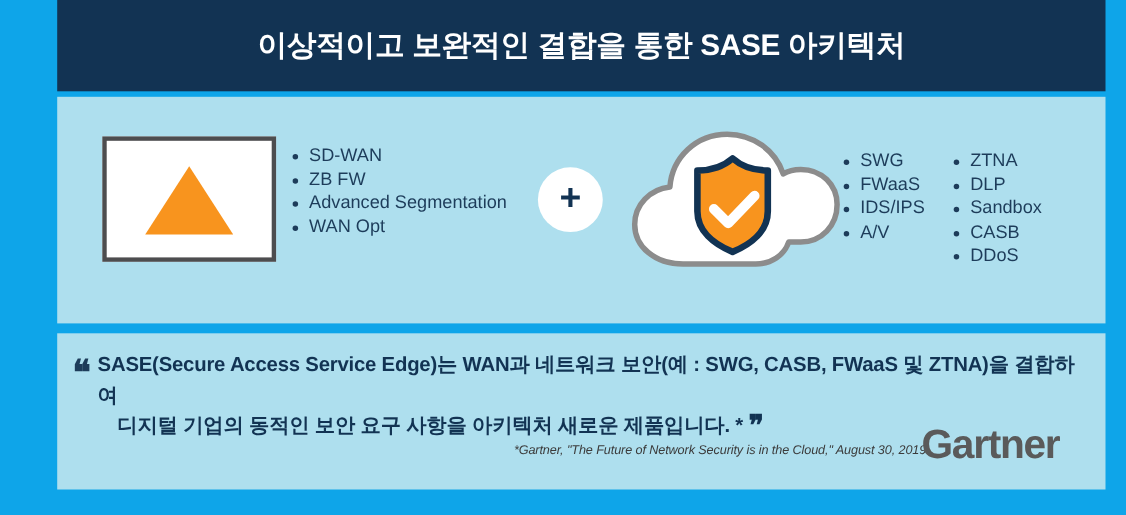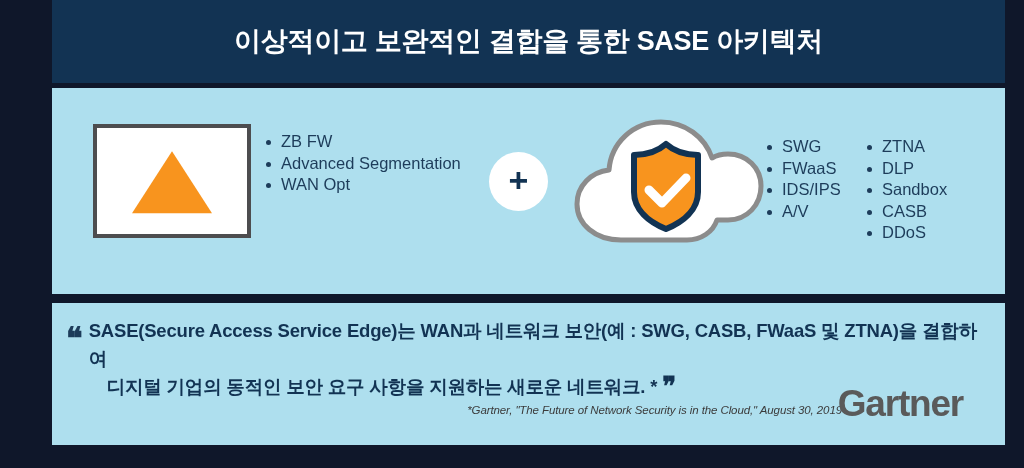--- a/index.html
+++ b/index.html
@@ -10,21 +10,21 @@
     width: 1024px;
     height: 468px;
     background: #4a7050;
     font-family: "Liberation Sans", sans-serif;
     overflow: hidden;
   }
   .slide {
     position: relative;
     width: 1024px;
     height: 468px;
-    background: #0f172a;
+    background: #0ea5e9;
   }
 
   
   .header-bar {
     position: absolute;
     left: 52px;
     top: 0;
     width: 953px;
     height: 83px;
     background: #123353;
@@ -211,20 +211,21 @@
     <div class="header-title">이상적이고 보완적인 결합을 통한 SASE 아키텍처</div>
   </div>
 
   <div class="diagram-panel">
 
     <div class="appliance-box">
       <div class="appliance-triangle"></div>
     </div>
 
     <ul class="bullet-list list-sdwan">
+      <li><span>SD-WAN</span></li>
       <li><span>ZB FW</span></li>
       <li><span>Advanced Segmentation</span></li>
       <li><span>WAN Opt</span></li>
     </ul>
 
     <div class="plus-badge">
       <span class="plus-glyph">+</span>
     </div>
 
     <div class="cloud-wrap">
@@ -267,21 +268,21 @@
 
   </div>
 
   <div class="quote-panel">
 
     <div class="quote-block">
       <span class="quote-mark-open">❝</span>
       <div class="quote-text">
         <span>SASE(Secure Access Service Edge)는 WAN과 네트워크 보안(예 : SWG, CASB, FWaaS 및 ZTNA)을 결합하여</span>
         <span class="quote-line2">
-          <span>디지털 기업의 동적인 보안 요구 사항을 지원하는 새로운 네트워크. *</span><span class="quote-mark-close">❞</span>
+          <span>디지털 기업의 동적인 보안 요구 사항을 아키텍처 새로운 제품입니다. *</span><span class="quote-mark-close">❞</span>
         </span>
       </div>
     </div>
 
     <div class="footnote">*Gartner, "The Future of Network Security is in the Cloud," August 30, 2019</div>
     <div class="gartner-logo">Gartner</div>
 
   </div>
 
 </div>

